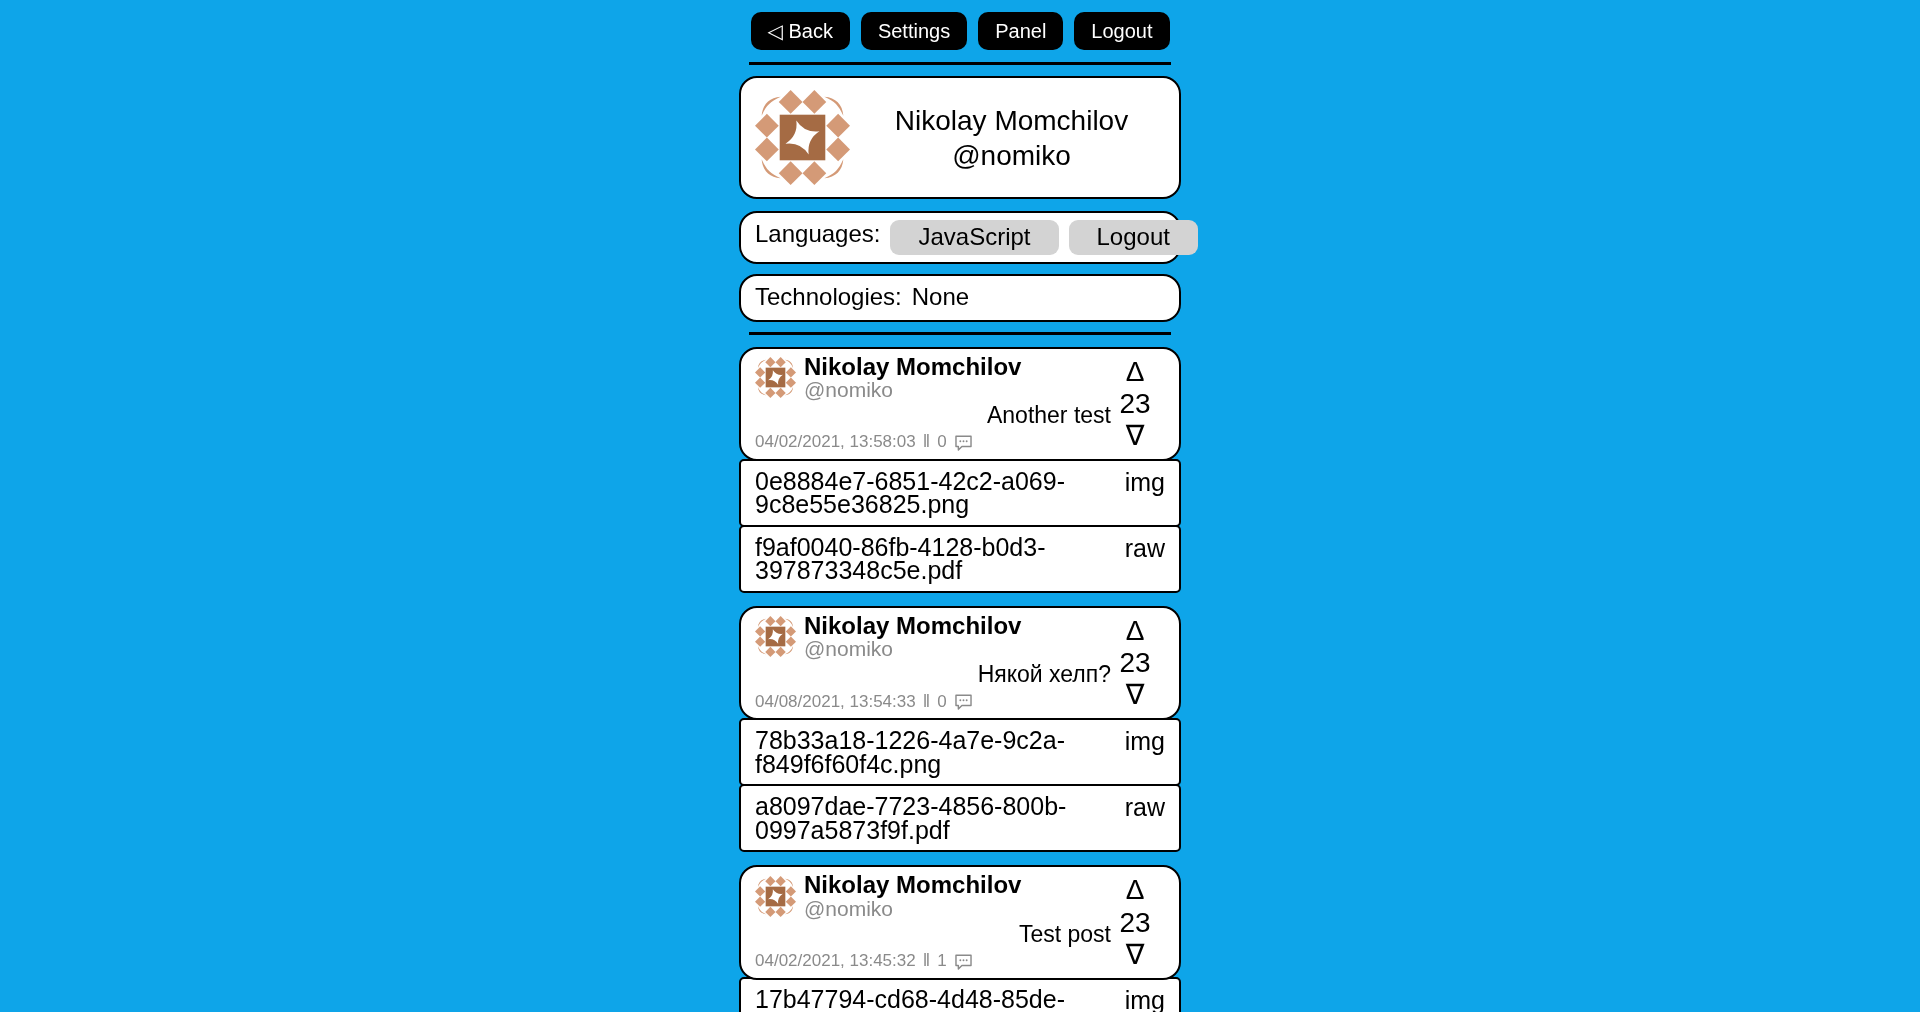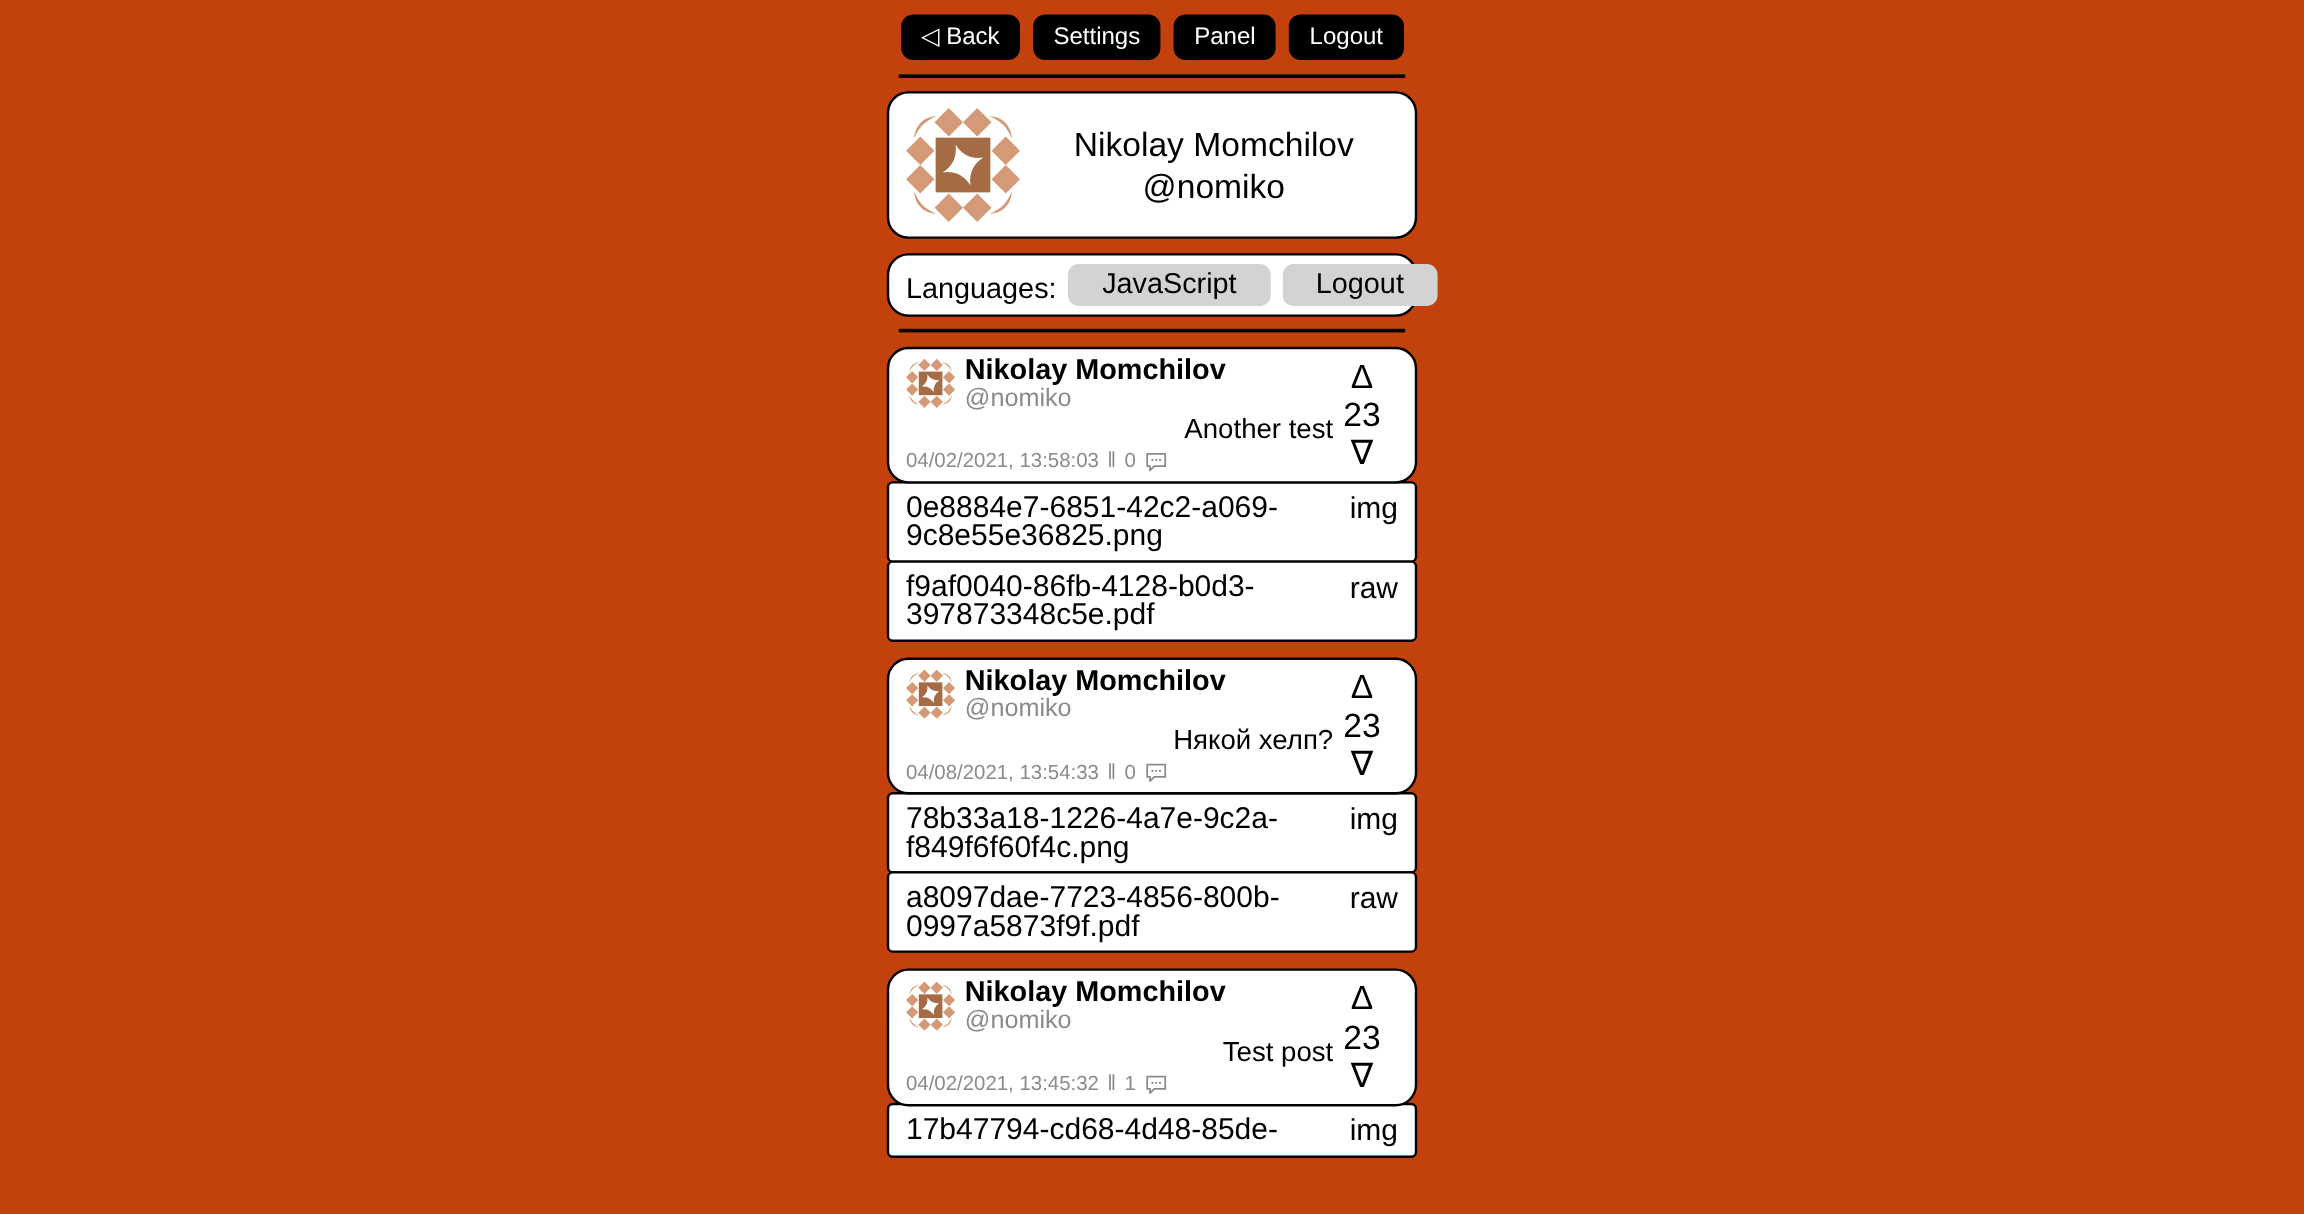--- a/index.html
+++ b/index.html
@@ -1,19 +1,19 @@
 <!DOCTYPE html>
 <html style="--button-bg: #000000; --button-text: #ffffff; --badge-bg: #d3d3d3; --muted-text: #8a8a8a; --border: #000000; --identicon-dark: #a56b44; --identicon-light: #d49a77;"><head>
 <meta charset="utf-8">
 <style>
   * { box-sizing: border-box; }
   html, body { margin: 0; padding: 0; background: #ffffff; }
   body { font-family: "Liberation Sans", sans-serif; color: #000; }
   .viewport {
-    width: 1920px; height: 1012px; overflow: hidden; background: #c2410c; position: relative;
+    width: 1920px; height: 1012px; overflow: hidden; background: #0ea5e9; position: relative;
   }
   .page { width: 442px; margin: 0 auto; padding-top: 12px; }
 
   
   .toolbar { display: flex; justify-content: center; gap: 11px; }
   .tbtn {
     background: var(--button-bg, #000); color: var(--button-text, #fff);
     border: none; border-radius: 10px; font-family: inherit;
     font-size: 20px; padding: 8px 17px; cursor: pointer; line-height: 1.1;
   }
@@ -28,21 +28,21 @@
     border: 2.5px solid var(--border, #000); border-radius: 18px; background: #fff;
   }
 
   
   .profile-card { display: flex; align-items: center; gap: 8px; padding: 12px 14px; margin-bottom: 12px; }
   .avatar-lg { width: 95px; height: 95px; flex: 0 0 95px; }
   .avatar-lg svg { width: 95px; height: 95px; display: block; }
   .profile-names { flex: 1; text-align: center; font-size: 28px; line-height: 1.25; }
 
   
-  .info-card { display: flex; align-items: flex-end; gap: 10px; padding: 7px 14px; font-size: 24px; margin-bottom: 10px; min-height: 48px; }
+  .info-card { display: flex; align-items: flex-start; gap: 10px; padding: 7px 14px; font-size: 24px; margin-bottom: 10px; min-height: 48px; }
   .badge {
     background: var(--badge-bg, #d3d3d3); border-radius: 9px; padding: 3px 28px;
     font-size: 24px; line-height: 1.2; display: inline-block;
   }
 
   
   .post { margin-bottom: 13px; }
   .post-card { display: flex; padding: 5px 14px 7px 14px; position: relative; z-index: 2; }
   .post-main { flex: 1; min-width: 0; }
   .post-head { display: flex; align-items: center; gap: 8px; }
@@ -113,20 +113,24 @@
         <div>@nomiko</div>
       </div>
     </div>
 
     <div class="card info-card">
       <span>Languages:</span>
       <span class="badge">JavaScript</span>
       <span class="badge">Logout</span>
     </div>
 
+    <div class="card info-card">
+      <span>Technologies:</span>
+      <span>None</span>
+    </div>
 
     <hr class="rule rule2">
 
     <div class="post">
       <div class="card post-card">
         <div class="post-main">
           <div class="post-head">
             <span class="avatar-sm">
               <svg viewBox="0 0 100 100">
                   <use href="#identicon"></use>

